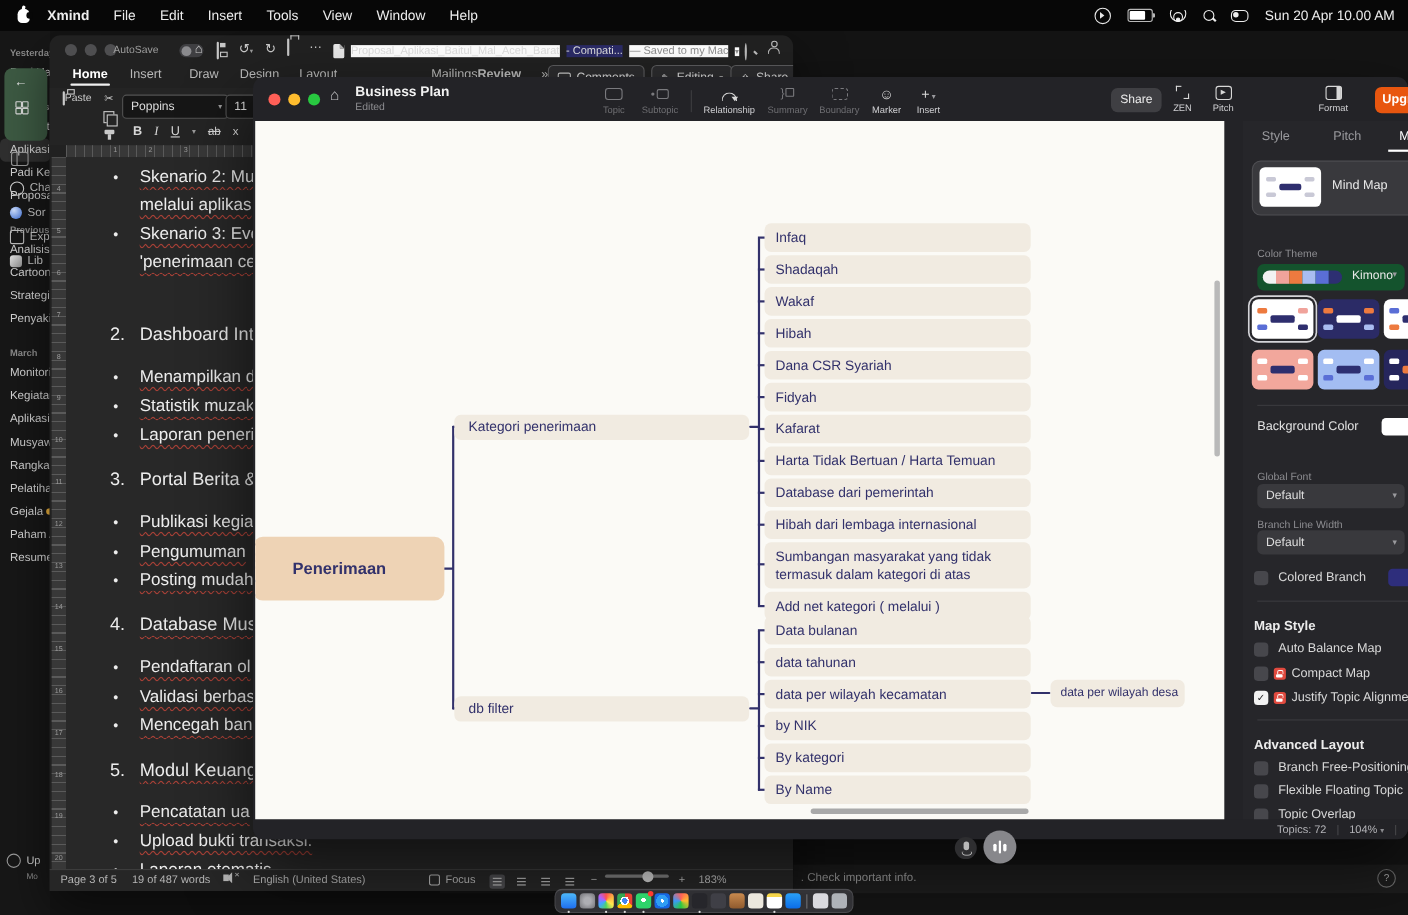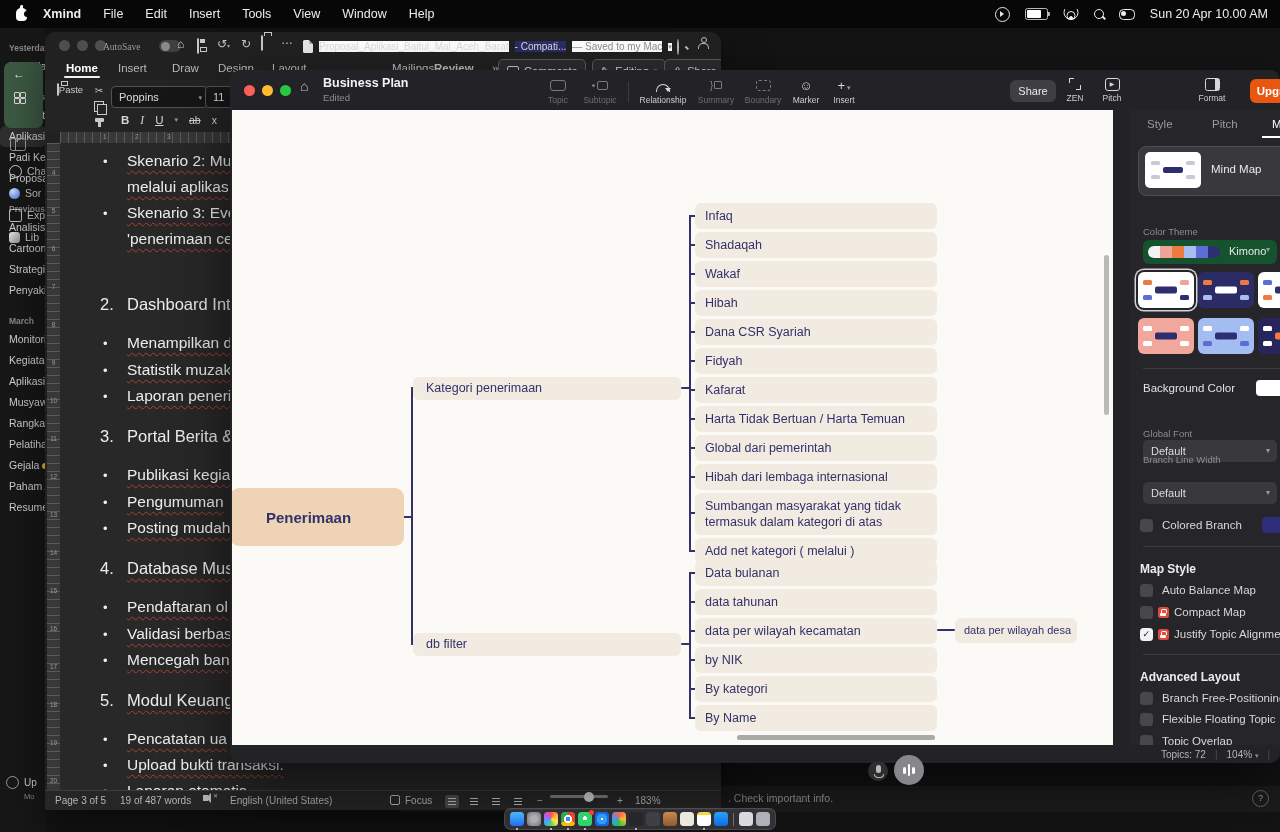--- a/index.html
+++ b/index.html
@@ -55,21 +55,21 @@
   #cg-up{position:absolute;left:6px;top:748px;display:flex;gap:5px;align-items:center;font-size:10px;color:#cfcfcf;}
   #cg-up .ic{width:11px;height:11px;border:1.2px solid #9a9a9a;border-radius:50%;}
   #cg-up2{position:absolute;left:24px;top:764px;font-size:7.5px;color:#8b8b8b;}
 
   
   #word{position:absolute;left:45px;top:32px;width:676px;height:778px;background:#212121;border-radius:10px 10px 0 0;
         z-index:2;box-shadow:0 18px 45px rgba(0,0,0,.5);overflow:hidden;color:#d6d6d6;}
   .dots3{position:absolute;top:8px;display:flex;gap:7px;}
   .dot{width:11px;height:11px;border-radius:50%;}
   #word .dot{background:#4e4e50;}
-  #w-autosave{position:absolute;left:58px;top:8px;display:flex;align-items:flex-end;gap:19px;font-size:9.5px;color:#9d9d9d;font-family:Liberation Serif, serif;}
+  #w-autosave{position:absolute;left:58px;top:8px;display:flex;align-items:flex-start;gap:19px;font-size:9.5px;color:#9d9d9d;}
   .toggle{width:22px;height:12px;background:#3f3f42;border-radius:6px;position:relative;}
   .toggle::after{content:'';position:absolute;left:1.5px;top:1.5px;width:9px;height:9px;border-radius:50%;background:#8a8a8d;}
   .wt-ic{position:absolute;top:5px;font-size:12px;color:#c7c7c7;}
   .ic-save{width:11px;height:11px;border:1.3px solid #c7c7c7;border-radius:2px;position:relative;}
   .ic-save::before{content:'';position:absolute;left:2px;top:0;width:5px;height:4px;background:#c7c7c7;}
   .ic-save::after{content:'';position:absolute;left:2px;bottom:1px;width:5px;height:3px;border:1px solid #c7c7c7;}
   .ic-print{width:12px;height:9px;border:1.3px solid #c7c7c7;border-radius:2px;position:relative;margin-top:3px;}
   .ic-print::before{content:'';position:absolute;left:2px;top:-4px;width:6px;height:3px;border:1px solid #c7c7c7;border-bottom:none;}
   .ic-doc{width:10px;height:13px;background:#e8e8e8;border-radius:1.5px;position:relative;}
   .ic-doc::after{content:'';position:absolute;right:0;top:0;border-left:4px solid #b0b0b0;border-top:4px solid #212121;}
@@ -610,21 +610,21 @@
       <div class="mm-col" id="g1" style="left:463px;top:93px;">
 
       <div class="mm-node">Infaq</div>
           <div class="mm-node">Shadaqah</div>
           <div class="mm-node">Wakaf</div>
           <div class="mm-node">Hibah</div>
           <div class="mm-node">Dana CSR Syariah</div>
           <div class="mm-node">Fidyah</div>
           <div class="mm-node">Kafarat</div>
           <div class="mm-node">Harta Tidak Bertuan / Harta Temuan</div>
-          <div class="mm-node">Global dari pemerintah</div>
+          <div class="mm-node">Database dari pemerintah</div>
           <div class="mm-node">Hibah dari lembaga internasional</div>
           <div class="mm-node">Sumbangan masyarakat yang tidak termasuk dalam kategori di atas</div>
           <div class="mm-node">Add net kategori ( melalui )</div>
         </div>
       <div class="mm-col" id="g2" style="left:463px;top:450px;">
 
       <div class="mm-node">Data bulanan</div>
           <div class="mm-node">data tahunan</div>
           <div class="mm-node">data per wilayah kecamatan</div>
           <div class="mm-node">by NIK</div>
@@ -703,21 +703,21 @@
       <div class="thumb t6" style="left:128px;top:208px;">
           <span class="c"></span>
           <span class="p tp1"></span>
           <span class="p tp2"></span>
         </div>
       <div class="pdiv" style="top:258px;"></div>
       <span class="p-lab3" style="top:272px;">Background Color</span>
       <span class="swatch" style="left: 126px; top: 270px; width: 34px; background: rgb(255, 255, 255);"></span>
       <span class="p-lab" style="top:318px;">Global Font</span>
       <div class="psel" style="top:330px;">Default</div>
-      <span class="p-lab" style="top:344px;">Branch Line Width</span>
+      <span class="p-lab" style="top:362px;">Branch Line Width</span>
       <div class="psel" style="top:372px;">Default</div>
       <span class="cb" style="left:10px;top:409px;"></span>
       <span class="prow-lab" style="left:32px;top:409px;">Colored Branch</span>
       <span class="swatch" style="left: 132px; top: 407px; width: 30px; background: rgb(46, 46, 124);"></span>
       <div class="pdiv" style="top:436px;"></div>
       <span class="p-lab2" style="top:452px;">Map Style</span>
       <span class="cb" style="left:10px;top:474px;"></span>
       <span class="prow-lab" style="left:32px;top:474px;">Auto Balance Map</span>
       <span class="cb" style="left:10px;top:496px;"></span>
       <span class="lk" style="left:28px;top:497px;"></span>

